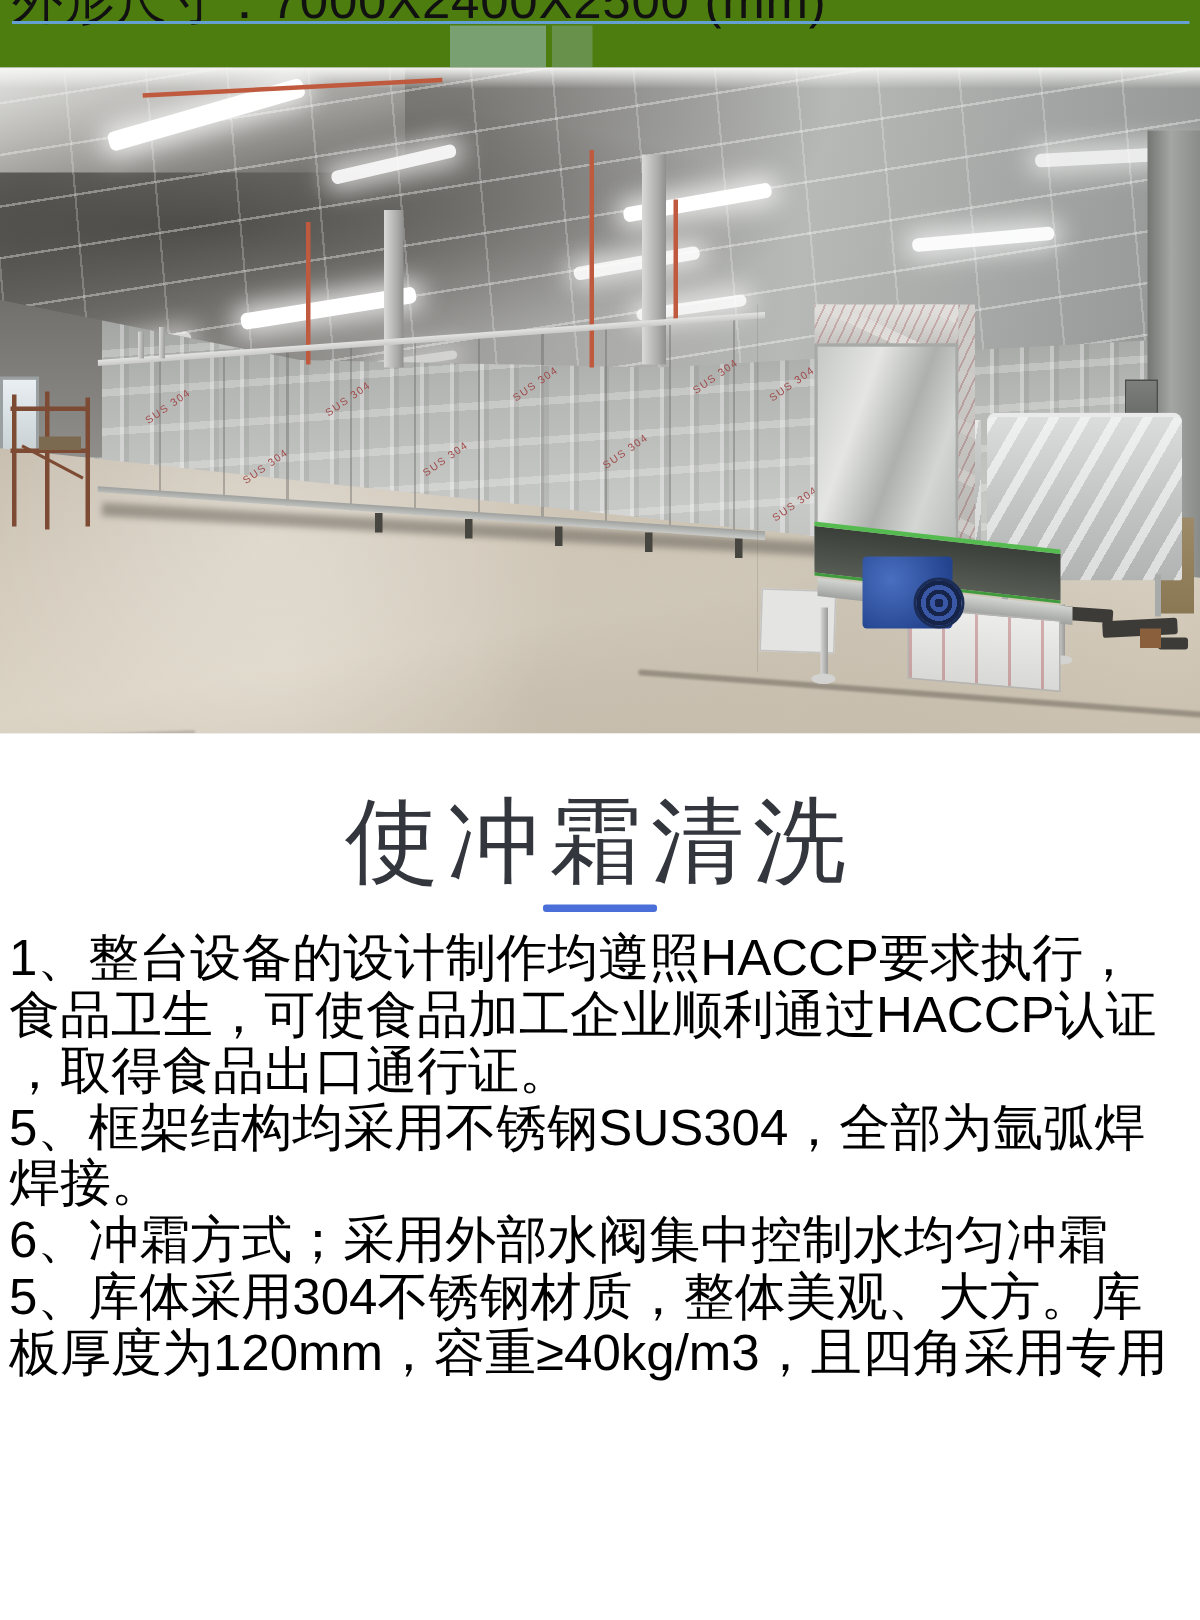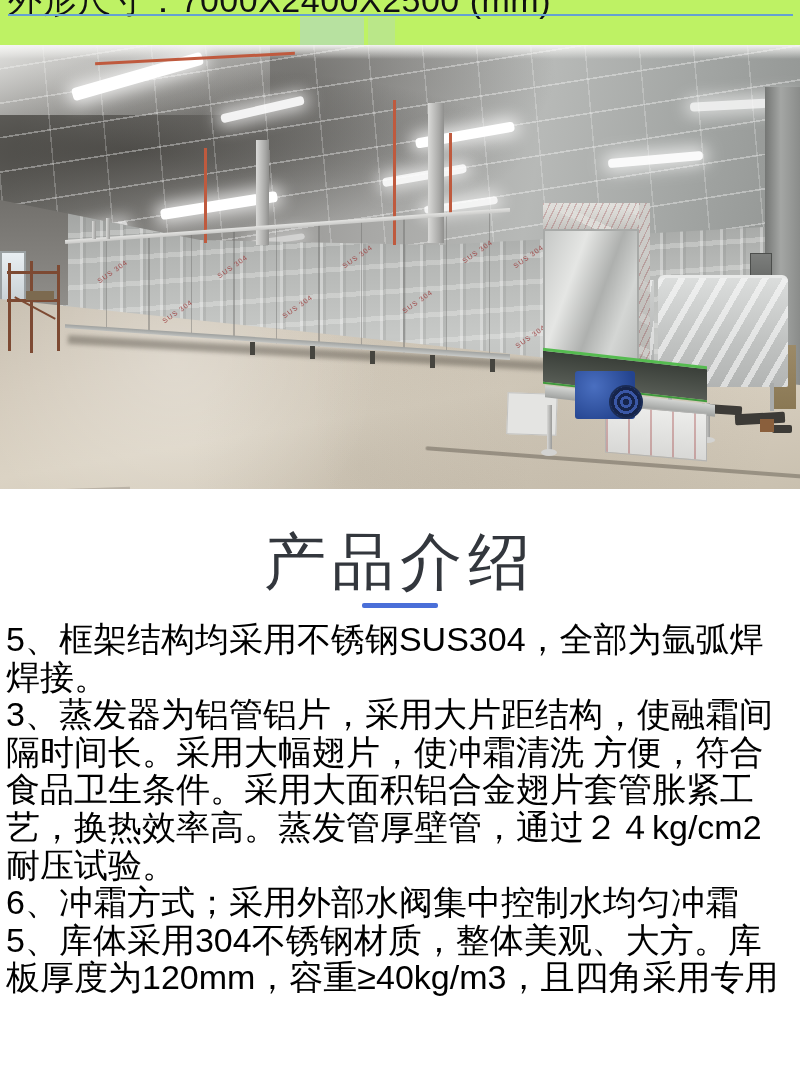--- a/index.html
+++ b/index.html
@@ -1,21 +1,21 @@
 <!DOCTYPE html>
 <html><head>
 <meta charset="utf-8">
 <style>
   html,body{margin:0;padding:0;background:#ffffff;}
   body{width:800px;height:1080px;overflow:hidden;position:relative;
        font-family:"Liberation Sans","DejaVu Sans",sans-serif;}
   .abs{position:absolute;}
 
   
-  .spec-header{position:relative;width:800px;height:45px;background:#bef264;overflow:hidden;}
+  .spec-header{position:relative;width:800px;height:45px;background:#4d7c0f;overflow:hidden;}
   .spec-text{position:absolute;top:-22px;left:8px;font-size:34px;color:#111;white-space:nowrap;letter-spacing:.5px;}
   .spec-divider{position:absolute;top:14px;left:8px;right:7px;height:2px;background:#64a0d2;}
   .wm-band{position:absolute;top:17px;height:28px;}
   .wm-band.b1{left:300px;width:64px;background:rgba(176,203,233,.45);}
   .wm-band.b2{left:368px;width:27px;background:rgba(176,203,233,.28);}
 
   
   .photo{position:relative;width:800px;height:444px;margin:0;overflow:hidden;background:#b9bab8;}
 
   .wall{left:0;top:115px;width:800px;height:245px;z-index:1;
@@ -246,21 +246,21 @@
   <div class="abs rack-bar" style="left:8px;top:218px;width:3px;height:88px;"></div>
   <div class="abs rack-bar" style="left:30px;top:216px;width:3px;height:92px;"></div>
   <div class="abs rack-bar" style="left:57px;top:220px;width:3px;height:86px;"></div>
   <div class="abs rack-bar" style="left:7px;top:226px;width:53px;height:3px;"></div>
   <div class="abs rack-bar" style="left:7px;top:254px;width:53px;height:3px;"></div>
   <div class="abs rack-bar" style="left:12px;top:262px;width:46px;height:2px;transform:rotate(28deg);"></div>
   <div class="abs rack-shelf"></div>
 </figure>
 
 <section class="intro">
-  <h1 class="intro-title">产品介绍</h1>
+  <h1 class="intro-title">使冲霜清洗</h1>
   <div class="title-underline"></div>
   <div class="features">
+    <p>1、整台设备的设计制作均遵照HACCP要求执行，食品卫生，可使食品加工企业顺利通过HACCP认证，取得食品出口通行证。</p>
     <p>5、框架结构均采用不锈钢SUS304，全部为氩弧焊焊接。</p>
-    <p>3、蒸发器为铝管铝片，采用大片距结构，使融霜间隔时间长。采用大幅翅片，使冲霜清洗 方便，符合食品卫生条件。采用大面积铝合金翅片套管胀紧工艺，换热效率高。蒸发管厚壁管，通过２４kg/cm2耐压试验。</p>
     <p>6、冲霜方式；采用外部水阀集中控制水均匀冲霜</p>
     <p>5、库体采用304不锈钢材质，整体美观、大方。库板厚度为120mm，容重≥40kg/m3，且四角采用专用</p>
   </div>
 </section>
 
 </body></html>

